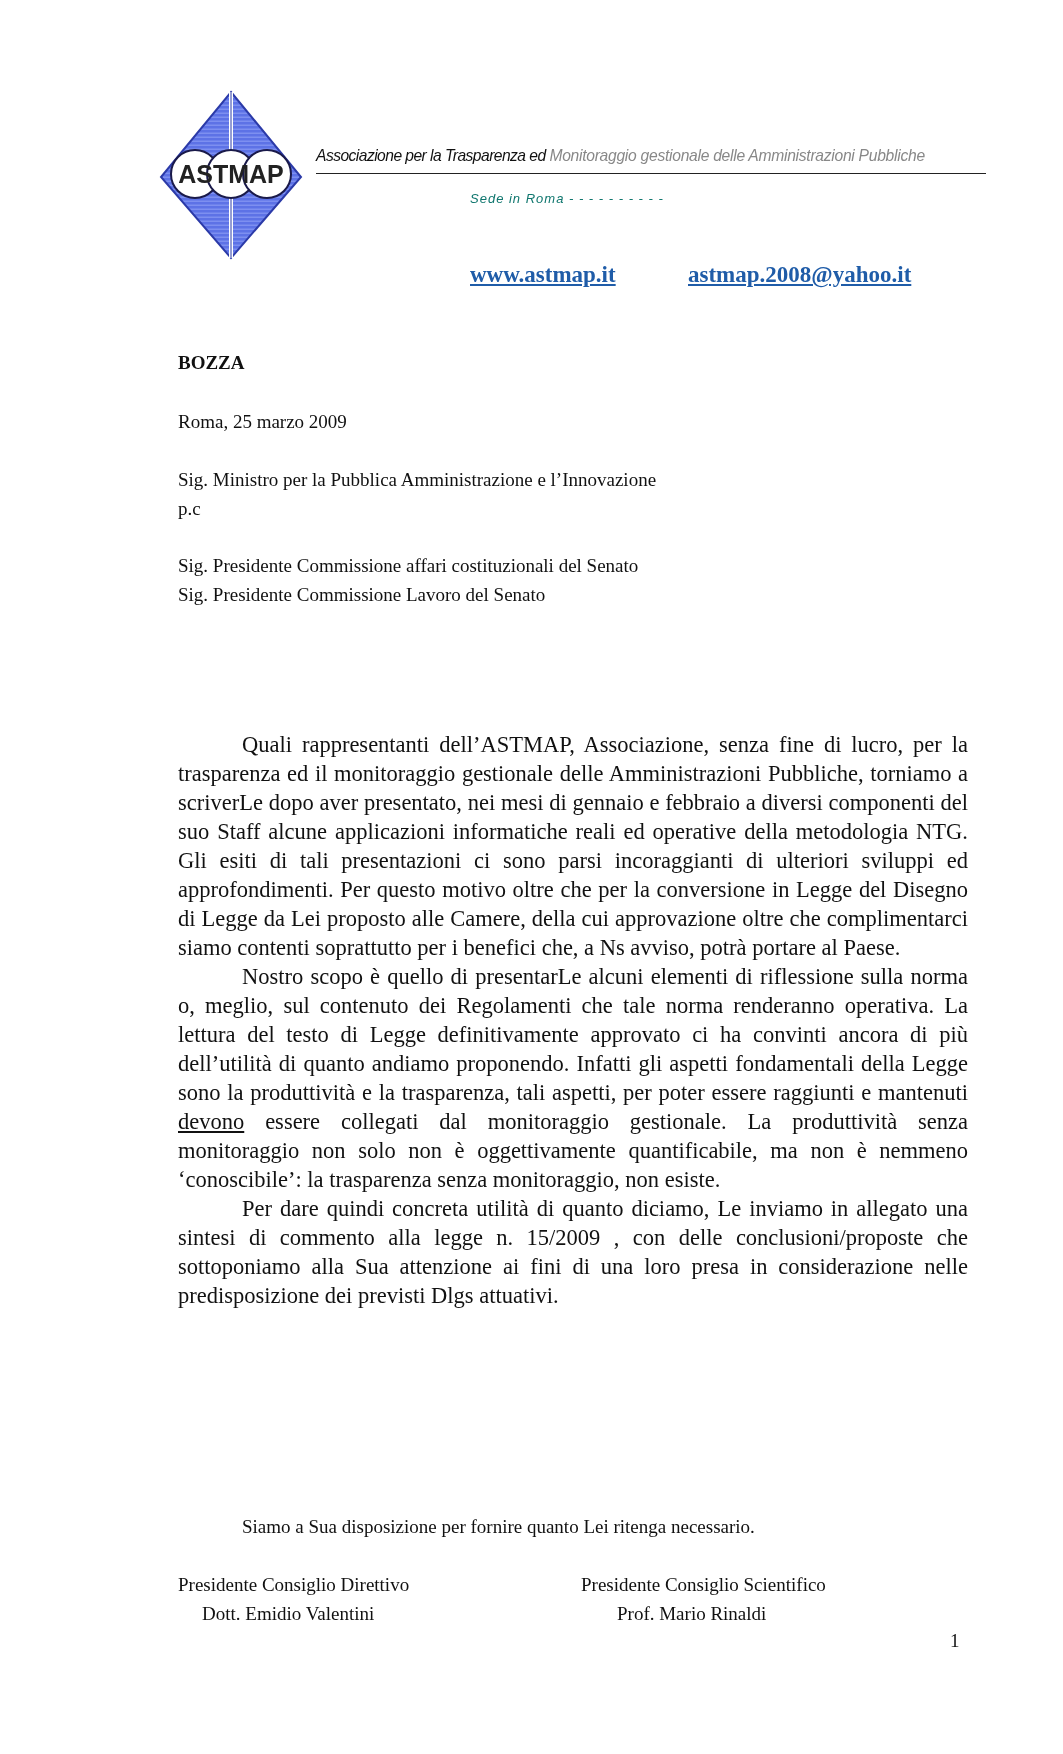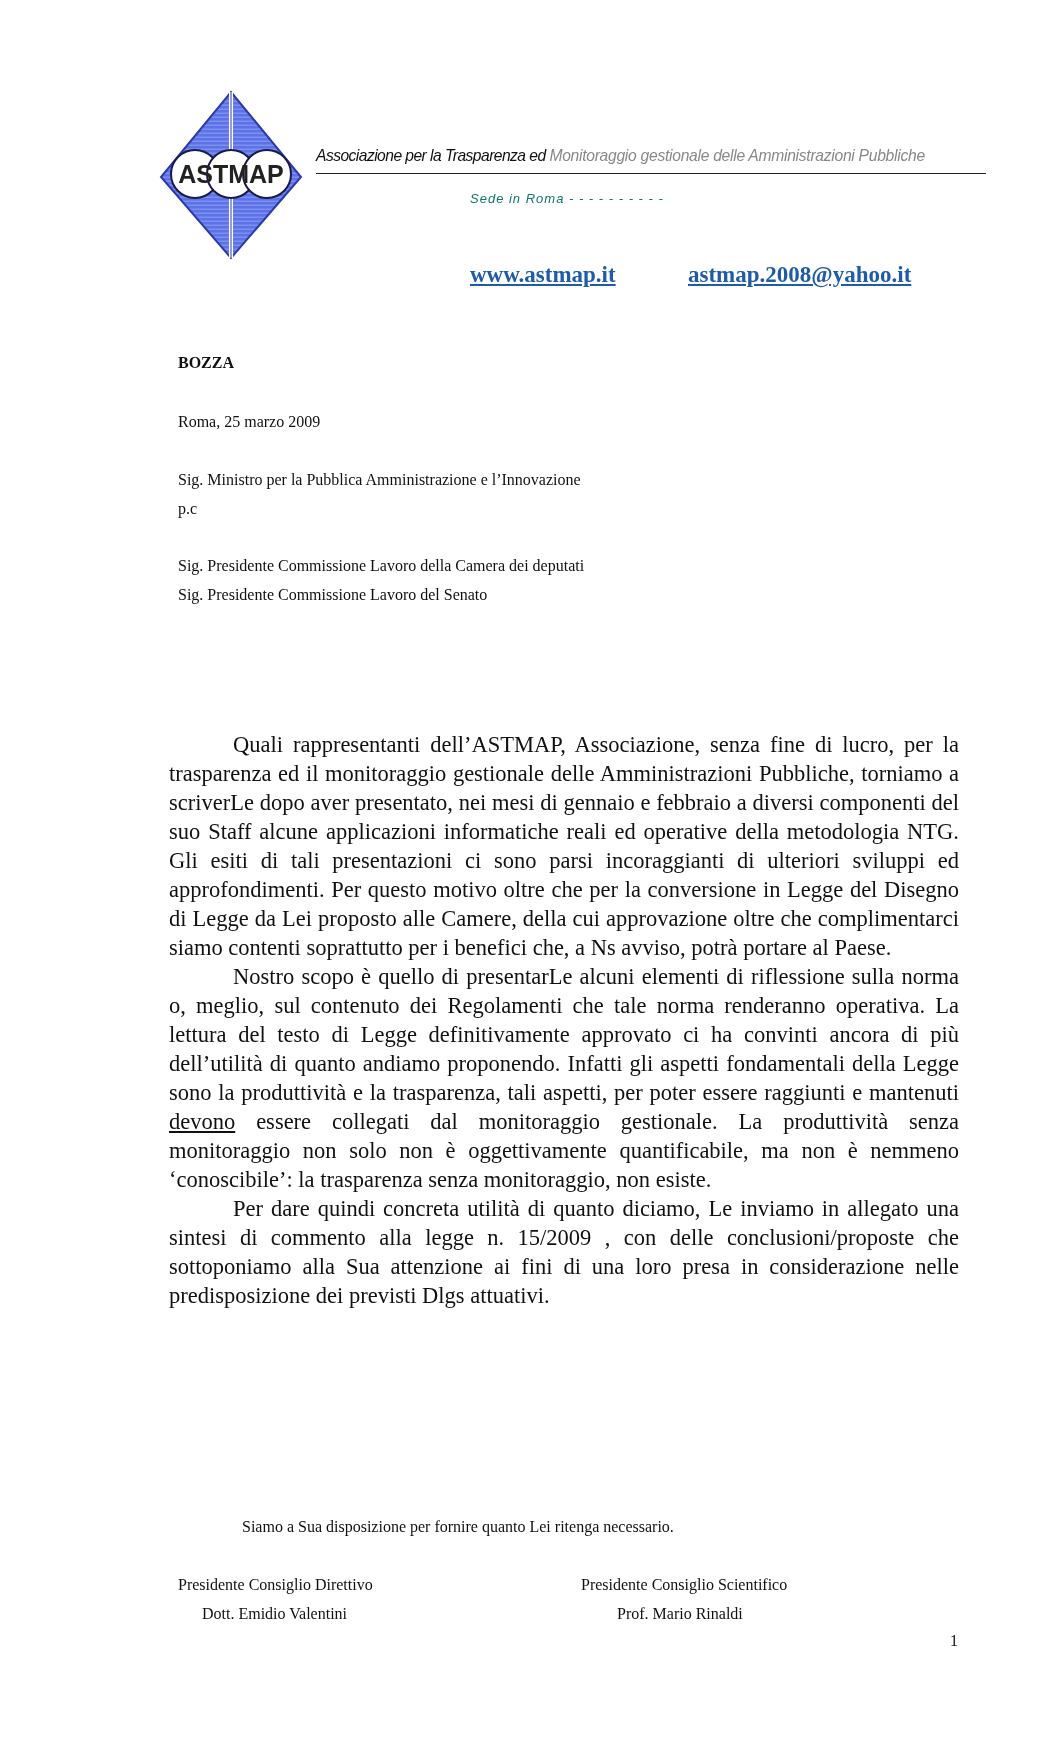--- a/index.html
+++ b/index.html
@@ -11,23 +11,23 @@
                font-style: italic; font-size: 17px; letter-spacing: -0.6px; white-space: nowrap;
                transform: scaleX(0.92); transform-origin: left; color: #111; }
   .hdr-title .faint { color: #888; letter-spacing: -0.3px; }
   .hdr-rule { left: 316px; top: 173px; width: 670px; height: 1px; background: #222; }
   .hdr-sub { left: 470px; top: 191px; width: 390px; font-family: "Liberation Sans", sans-serif;
              font-style: italic; font-size: 13px; color: #0f766e; letter-spacing: 1px; white-space: nowrap; }
   .links { top: 262px; left: 470px; font-weight: bold; font-size: 23px; }
   .links a { color: #1f5ca8; text-decoration: underline; cursor: pointer; }
   .links .l1 { position: absolute; left: 0; white-space: nowrap; }
   .links .l2 { position: absolute; left: 218px; white-space: nowrap; }
-  .txt { font-size: 16px; line-height: 29px; white-space: nowrap; }
+  .txt { font-size: 19px; line-height: 29px; white-space: nowrap; }
   .bold { font-weight: bold; }
-  .para { left: 169px; width: 790px; font-size: 22.5px; line-height: 29px; text-align: justify; }
+  .para { left: 178px; width: 790px; font-size: 22.5px; line-height: 29px; text-align: justify; }
   .para p { margin: 0; text-indent: 64px; }
   .para p.ind2 { text-indent: 40px; }
   .u { text-decoration: underline; }
 </style>
 </head>
 <body>
 
 <div class="abs logo">
   <svg width="146" height="170" viewBox="0 0 146 170">
     <defs>
@@ -56,21 +56,21 @@
   <a class="l1">www.astmap.it</a>
   <a class="l2">astmap.2008@yahoo.it</a>
 </div>
 
 <div class="abs txt bold" style="left:178px; top:348px;">BOZZA</div>
 <div class="abs txt" style="left:178px; top:407px;">Roma, 25 marzo 2009</div>
 <div class="abs txt" style="left:178px; top:465px;">Sig. Ministro  per  la Pubblica Amministrazione  e l’Innovazione</div>
 <div class="abs txt" style="left:178px; top:494px;text-align:right;"> p.c</div>
 
 <div class="abs" style="left:178px; top:551px;">
-  <div class="txt">Sig. Presidente Commissione Lavoro   della Camera dei deputati</div>
+  <div class="txt">Sig. Presidente Commissione   affari costituzionali  del Senato</div>
   <div class="txt">Sig. Presidente Commissione  Lavoro  del Senato</div>
 </div>
 
 <div class="abs para" style="top:730px;">
   <p>Quali rappresentanti dell’ASTMAP, Associazione, senza fine di lucro, per la trasparenza ed il monitoraggio gestionale delle Amministrazioni Pubbliche, torniamo a scriverLe dopo aver presentato, nei mesi di gennaio e febbraio a diversi componenti del suo Staff alcune applicazioni informatiche reali ed operative della metodologia NTG. Gli esiti di tali presentazioni ci sono parsi incoraggianti di ulteriori sviluppi ed approfondimenti. Per questo motivo oltre che per la conversione in Legge del Disegno di Legge da Lei proposto alle Camere, della cui  approvazione oltre che complimentarci siamo contenti soprattutto per i benefici che, a Ns avviso, potrà portare al Paese.</p>
   <p><span>Nostro scopo è quello di presentarLe alcuni elementi di riflessione sulla norma o, meglio, sul contenuto dei Regolamenti che tale norma renderanno operativa. La lettura del testo di Legge definitivamente approvato ci ha convinti ancora di più dell’utilità di quanto andiamo proponendo. Infatti gli aspetti fondamentali della Legge sono la produttività e la trasparenza, tali aspetti, per poter essere raggiunti e mantenuti </span><span class="u">devono</span><span> essere collegati dal monitoraggio gestionale. La produttività senza monitoraggio non solo non è oggettivamente quantificabile, ma non è nemmeno ‘conoscibile’: la trasparenza senza monitoraggio, non esiste.</span></p>
   <p>Per dare quindi concreta utilità di quanto diciamo, Le inviamo in allegato una  sintesi di commento alla legge n. 15/2009 , con delle conclusioni/proposte  che sottoponiamo  alla Sua attenzione  ai fini di una loro presa in considerazione  nelle predisposizione  dei previsti Dlgs attuativi.</p>
 </div>
 
 <div class="abs txt" style="left:242px; top:1512px;">Siamo a Sua disposizione per fornire quanto Lei ritenga necessario.</div>

